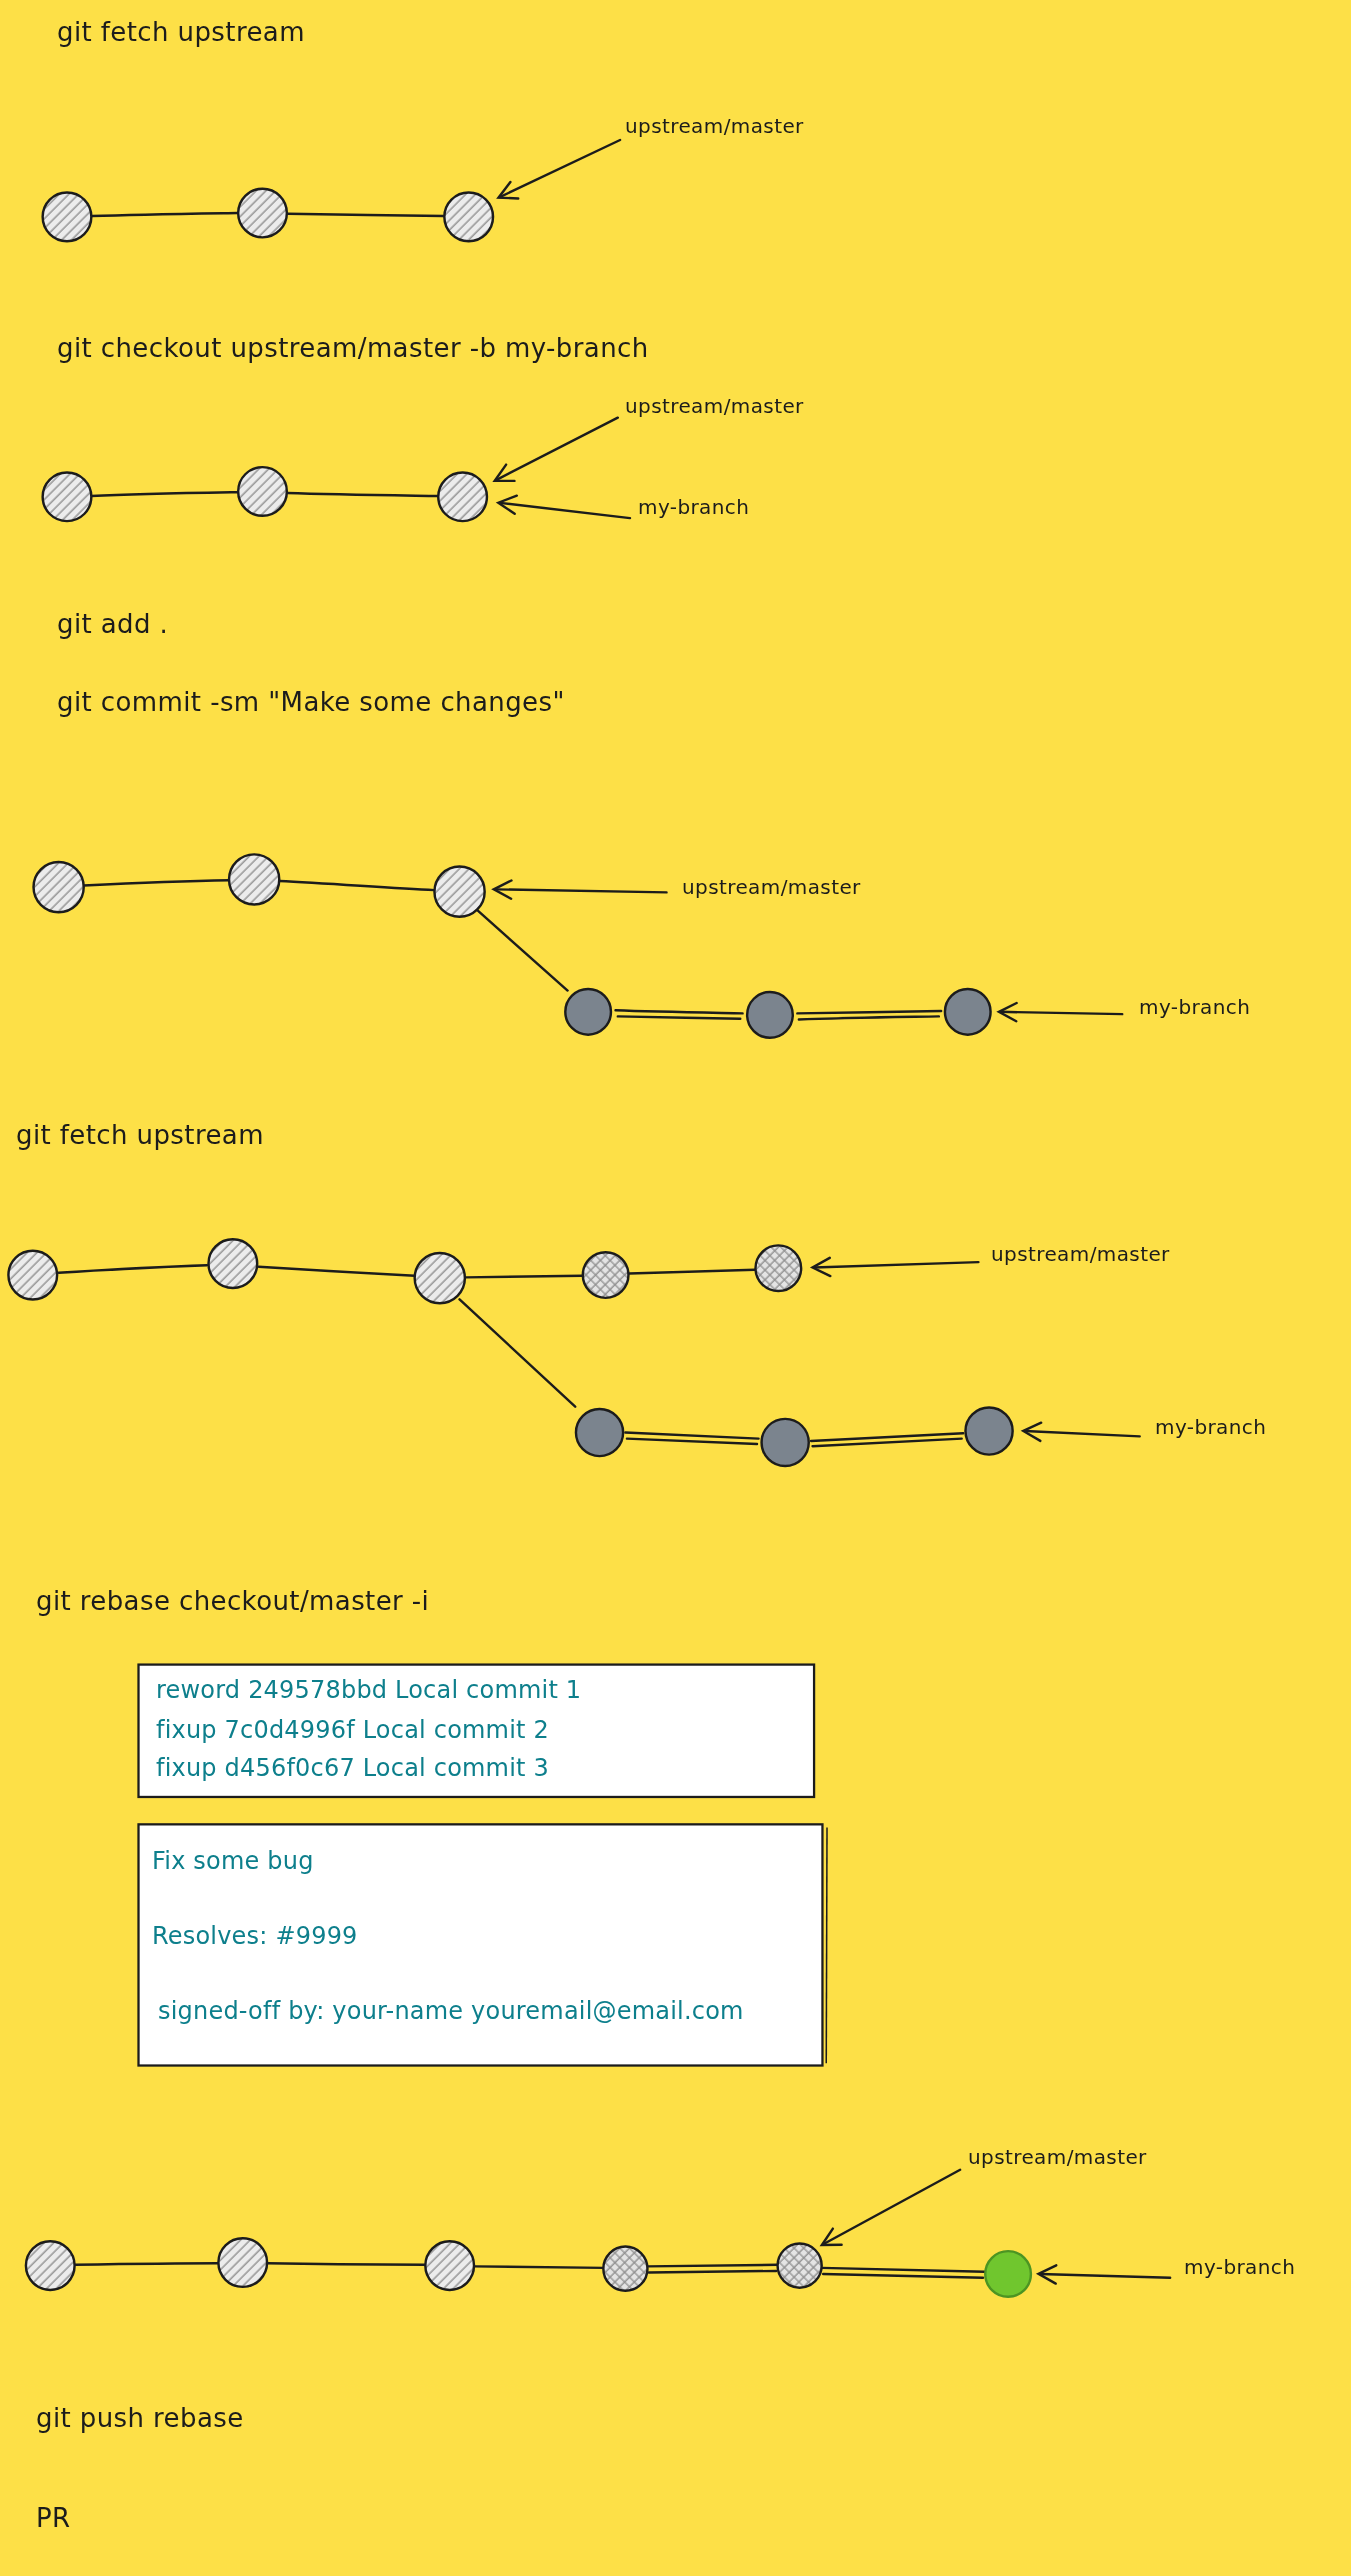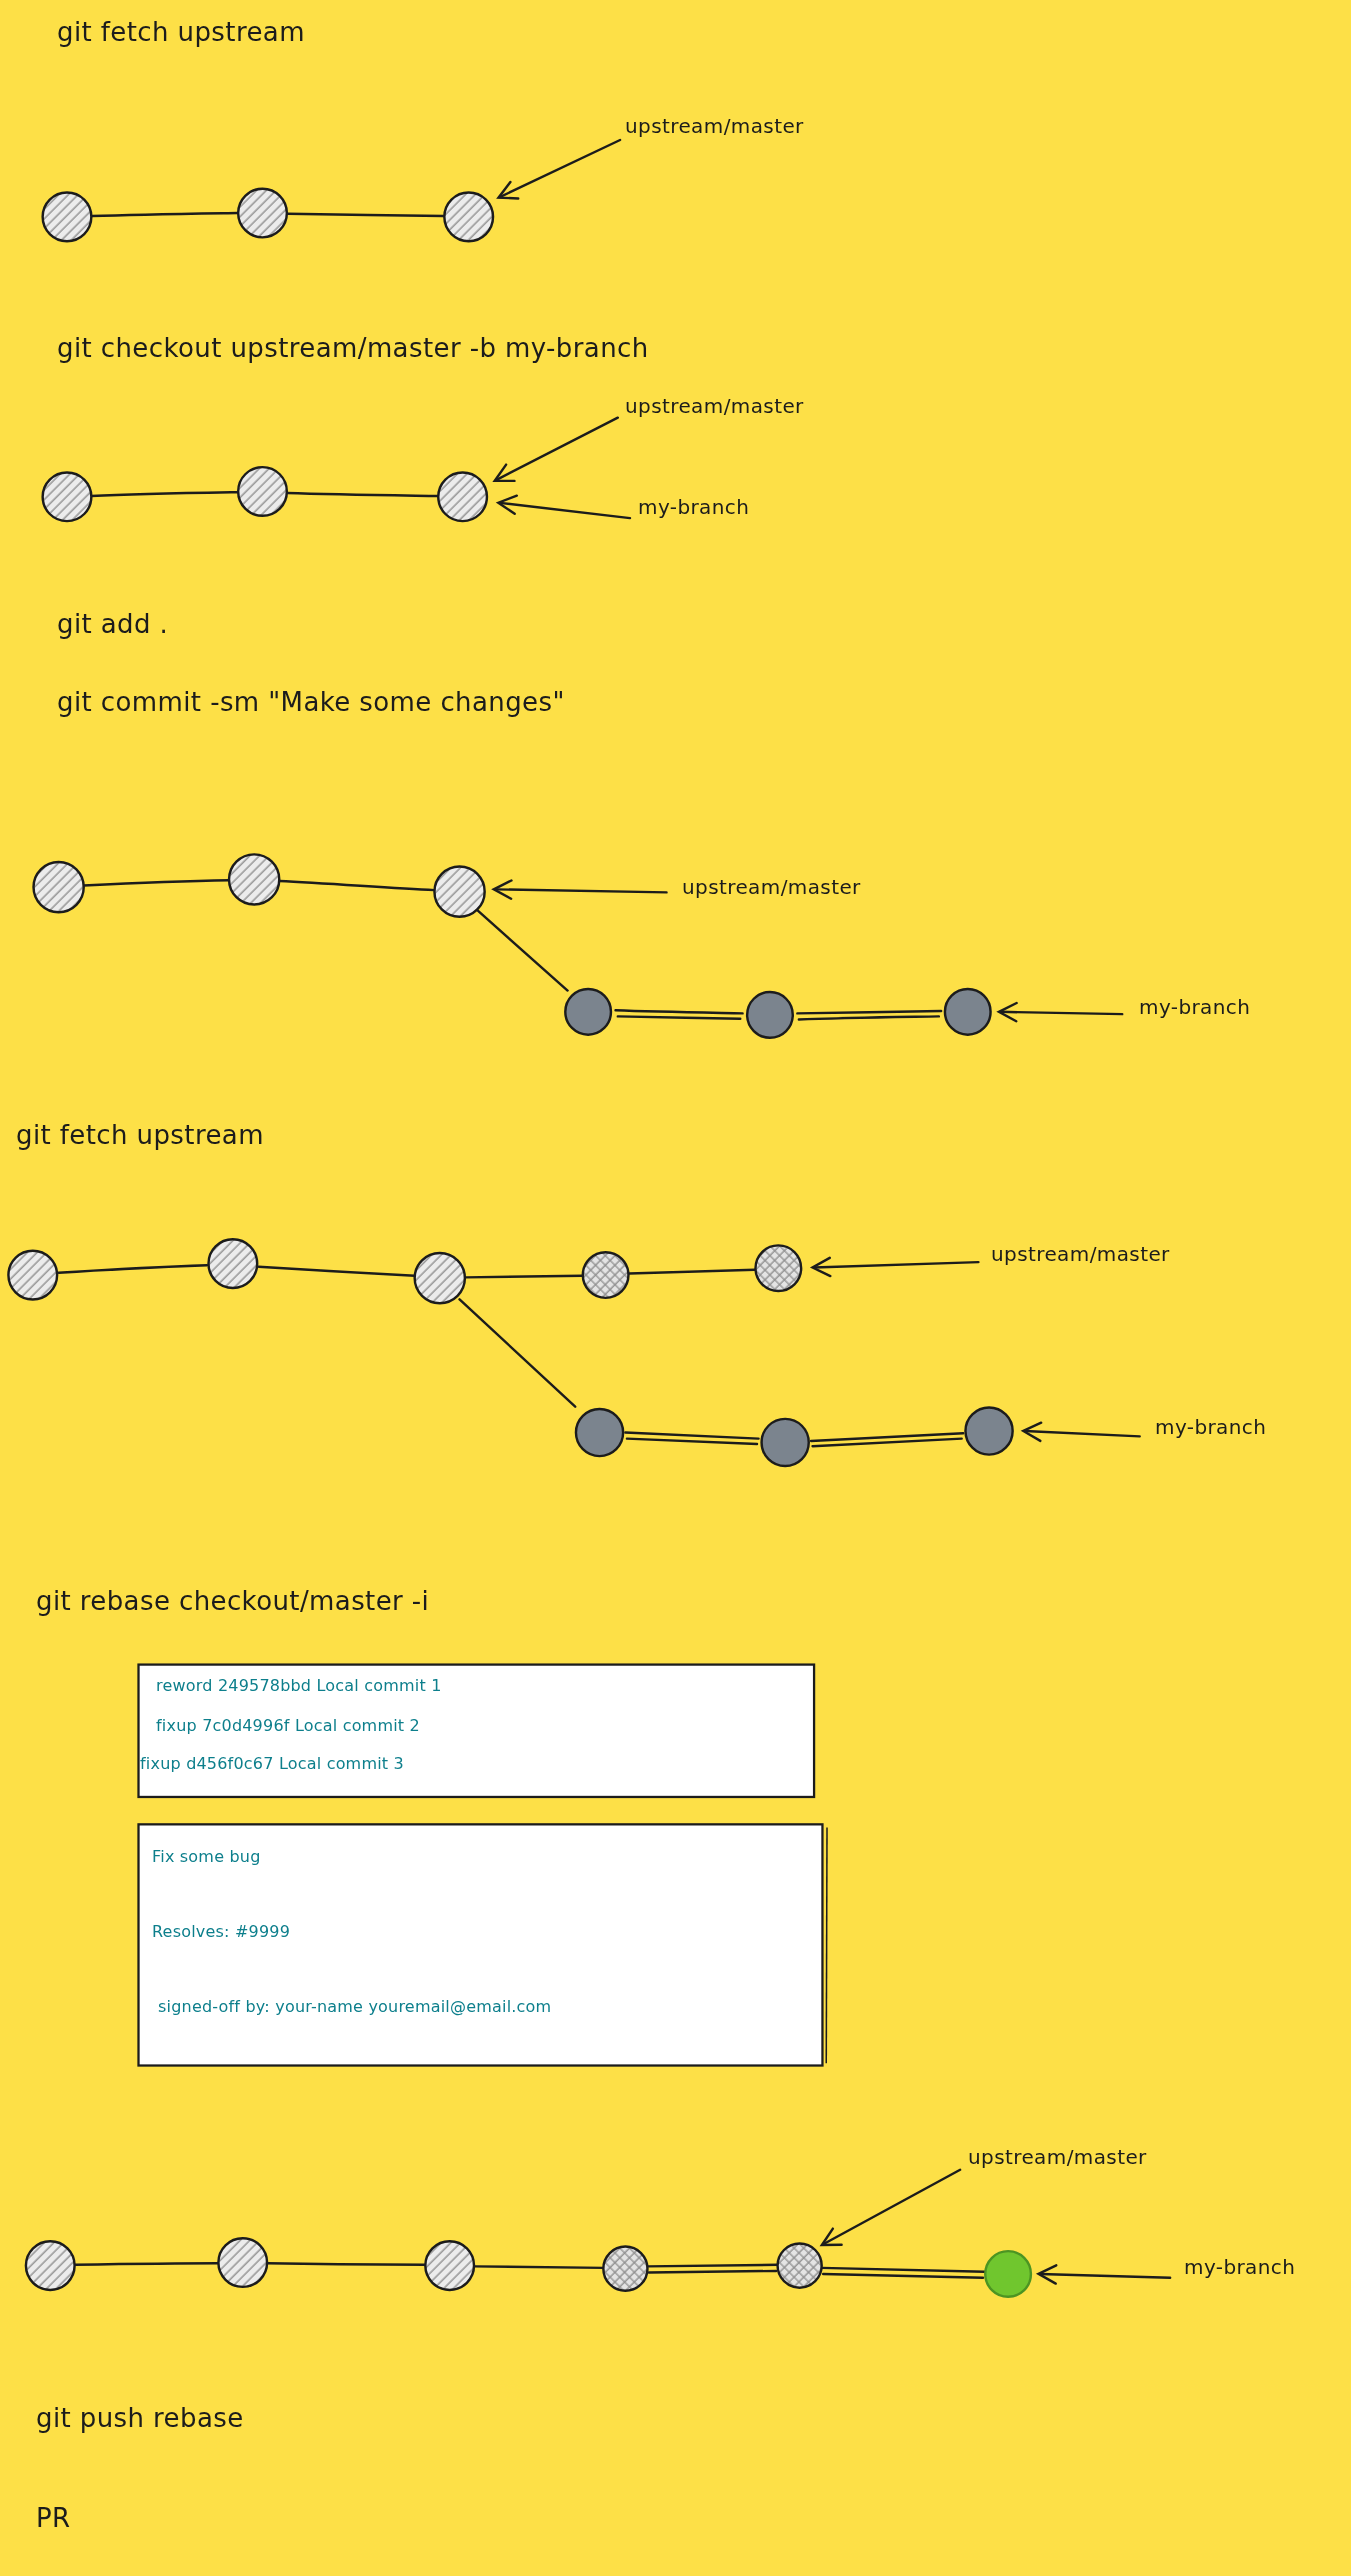--- a/index.html
+++ b/index.html
@@ -21,21 +21,21 @@
   }
   .lbl{
     position:absolute;
     font-size:20px;
     color:var(--ink,#1c1c1c);
     white-space:pre;
     letter-spacing:0.4px;
   }
   .teal{
     position:absolute;
-    font-size:16px;
+    font-size:24px;
     color:var(--teal,#0d7f8c);
     white-space:pre;
     letter-spacing:0.2px;
   }
 </style>
 </head>
 <body>
 
 <div class="canvas">
 
@@ -154,21 +154,21 @@
   <div class="lbl" style="left:1139px;top:995px">my-branch</div>
 
   <div class="cmd" style="left:16px;top:1120px">git fetch upstream</div>
   <div class="lbl" style="left:991px;top:1242px">upstream/master</div>
   <div class="lbl" style="left:1155px;top:1415px">my-branch</div>
 
   <div class="cmd" style="left:36px;top:1586px">git rebase checkout/master -i</div>
 
   <div class="teal" style="left:156px;top:1676px">reword 249578bbd Local commit 1</div>
   <div class="teal" style="left:156px;top:1716px">fixup 7c0d4996f Local commit 2</div>
-  <div class="teal" style="left:140px;top:1754px">fixup d456f0c67 Local commit 3</div>
+  <div class="teal" style="left:156px;top:1754px">fixup d456f0c67 Local commit 3</div>
 
   <div class="teal" style="left:152px;top:1847px">Fix some bug</div>
   <div class="teal" style="left:152px;top:1922px">Resolves: #9999</div>
   <div class="teal" style="left:158px;top:1997px">signed-off by: your-name youremail@email.com</div>
 
   <div class="lbl" style="left:968px;top:2145px">upstream/master</div>
   <div class="lbl" style="left:1184px;top:2255px">my-branch</div>
 
   <div class="cmd" style="left:36px;top:2403px">git push rebase</div>
   <div class="cmd" style="left:36px;top:2503px">PR</div>

